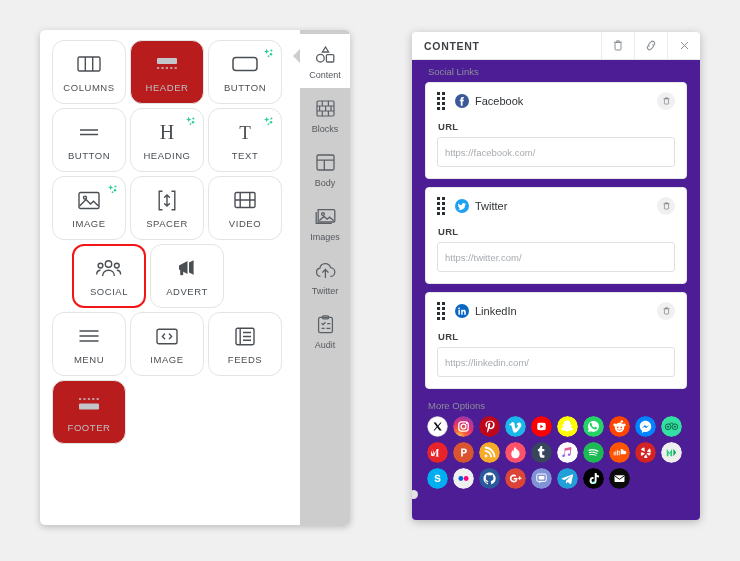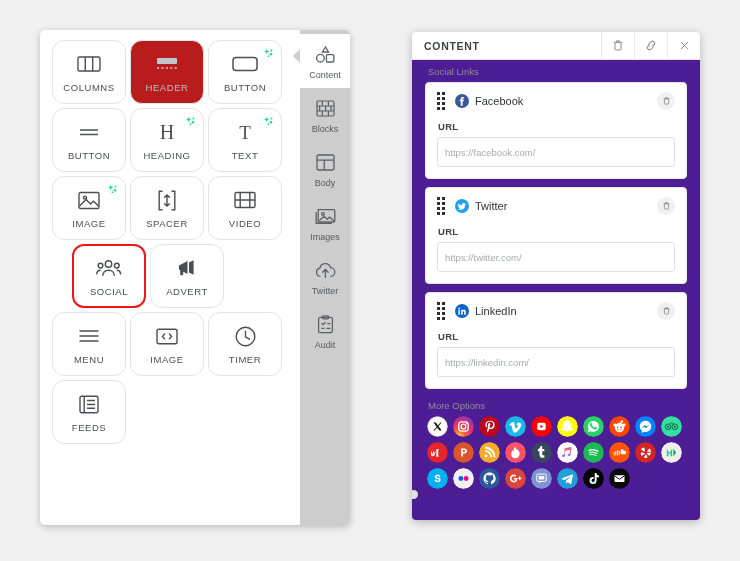--- a/index.html
+++ b/index.html
@@ -252,38 +252,40 @@
         <span class="tglyph">
           <svg width="22" height="17" viewBox="0 0 22 17" fill="none" stroke="#4a4f54" stroke-width="1.4">
             <rect x="1" y="1.2" width="20" height="14.5" rx="1.8"></rect>
             <path d="M8.6 6 L6.4 8.4 L8.6 10.8 M13.4 6 L15.6 8.4 L13.4 10.8" stroke-linecap="round"></path>
           </svg>
         </span>
         <span class="tlabel">IMAGE</span>
       </div>
       <div class="tile">
         <span class="tglyph">
-          <svg width="21" height="21" viewBox="0 0 21 21" fill="none" stroke="#4a4f54" stroke-width="1.4">
-            <circle cx="10.5" cy="10.5" r="9.3"></circle>
-            <path d="M10.5 5.2v5.6l4 2.4" stroke-linecap="round"></path>
-          </svg>
-        </span>
-        <span class="tlabel">TIMER</span>
-      </div>
-      <div class="tile">
-        <span class="tglyph">
           <svg width="20" height="19" viewBox="0 0 20 19" fill="none" stroke="#4a4f54" stroke-width="1.4">
             <rect x="1" y="1.3" width="18" height="16.4" rx="1.6"></rect>
             <path d="M5.2 1.3v16.4"></path>
             <g stroke-width="1.5">
               <path d="M8 5.6h8M8 9.4h8M8 13.2h8"></path>
             </g>
           </svg>
         </span>
         <span class="tlabel">FEEDS</span>
+      </div>
+      <div class="tile disabled">
+        <span class="tglyph">
+          <svg width="22" height="16" viewBox="0 0 22 16">
+            <g stroke="#c2c6ca" stroke-width="1.4" stroke-dasharray="2.2 2.2">
+              <path d="M1 3h20"></path>
+            </g>
+            <rect x="1" y="7.5" width="20" height="6" rx="1" fill="#c2c6ca"></rect>
+          </svg>
+        </span>
+        <span class="tlabel">FOOTER</span>
       </div>
     </div>
 
   <div id="side-tabs">
     <div class="notch"></div>
   <div class="stab active">
         <span class="sglyph">
           <svg width="21" height="17" viewBox="0 0 21 17" fill="none" stroke="#5b6066" stroke-width="1.3">
             <path d="M10.5 1 L13.6 6 H7.4 z"></path>
             <circle cx="5.4" cy="12.2" r="3.8"></circle>

